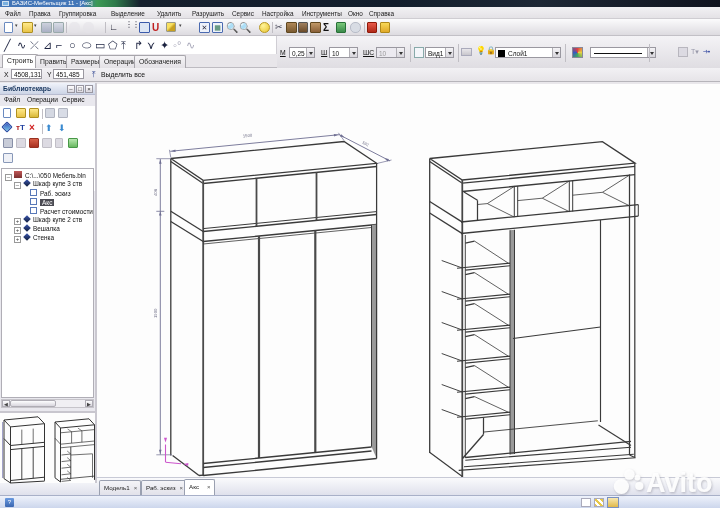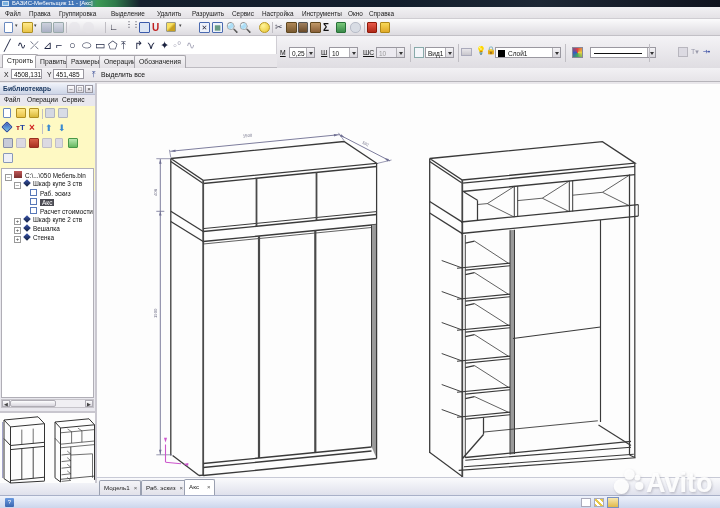--- a/index.html
+++ b/index.html
@@ -24,21 +24,21 @@
 .lbl { position:absolute; font-size:6.8px; color:#111; }
 .combo { position:absolute; background:#fff; border:1px solid #9a98a0; height:11px; font-size:6.5px; color:#111; }
 .combo .ar { position:absolute; right:0; top:0; width:8px; height:100%; background:linear-gradient(#f4f3f6,#d8d6dc); border-left:1px solid #b0aeb4; }
 .combo .ar:after { content:""; position:absolute; left:2px; top:4px; border:2px solid transparent; border-top:3px solid #333; }
 #leftpanel { left:0; top:83px; width:97px; height:400px; background:#e9e8ee; border-right:2px solid #cac8d0; z-index:5; }
 #lp-title { position:absolute; left:0; top:0; width:95px; height:12px; background:linear-gradient(#f0f3fa,#ccd4e6); border-bottom:1px solid #b8bcd0; }
 #lp-title b { position:absolute; left:3px; top:2px; font-size:6.8px; color:#17355e; font-weight:bold; }
 .wbtn { position:absolute; top:2px; width:8px; height:8px; background:linear-gradient(#fdfdfe,#dcdae2); border:1px solid #9a98a2; font-size:6px; line-height:6px; text-align:center; color:#333; }
 #lp-menu { position:absolute; left:0; top:12px; width:95px; height:11px; }
 #lp-menu span { position:absolute; top:1px; font-size:6.6px; color:#111; }
-#lp-tools { position:absolute; left:0; top:23px; width:95px; height:85px; background:#fef9c3; }
+#lp-tools { position:absolute; left:0; top:23px; width:95px; height:85px; background:#ffffff; }
 .pico { position:absolute; width:10px; height:10px; border-radius:1px; }
 #tree { position:absolute; left:1px; top:85px; width:93px; height:230px; background:#fff; border:1px solid #b0aeb6; font-size:6.4px; color:#111; }
 .trow { position:absolute; left:0; white-space:nowrap; }
 .ebox { display:inline-block; width:7px; height:7px; border:1px solid #999; background:#fff; font-size:6px; line-height:5px; text-align:center; color:#444; vertical-align:-1px; }
 #hscroll { position:absolute; left:1px; top:316px; width:93px; height:9px; background:#f0eff3; border:1px solid #c6c4ca; }
 #hthumb { position:absolute; left:8px; top:0px; width:46px; height:7px; background:linear-gradient(#fdfdfe,#d8d6de); border:1px solid #aeacb4; border-radius:2px; }
 .sarr { position:absolute; top:0px; width:8px; height:7px; background:linear-gradient(#fdfdfe,#d8d6de); border:1px solid #aeacb4; font-size:5px; line-height:7px; text-align:center; color:#444; }
 #thumbs { position:absolute; left:0px; top:328px; width:95px; height:72px; background:#fdfdfd; border-top:2px solid #c8c6ce; }
 #canvas { left:97px; top:84px; width:623px; height:393px; background:#fdfdfd; z-index:1; }
 #btabs { left:0; top:477px; width:720px; height:18px; background:linear-gradient(#fafafc,#dfe1ec); border-top:1px solid #c8cad6; }

